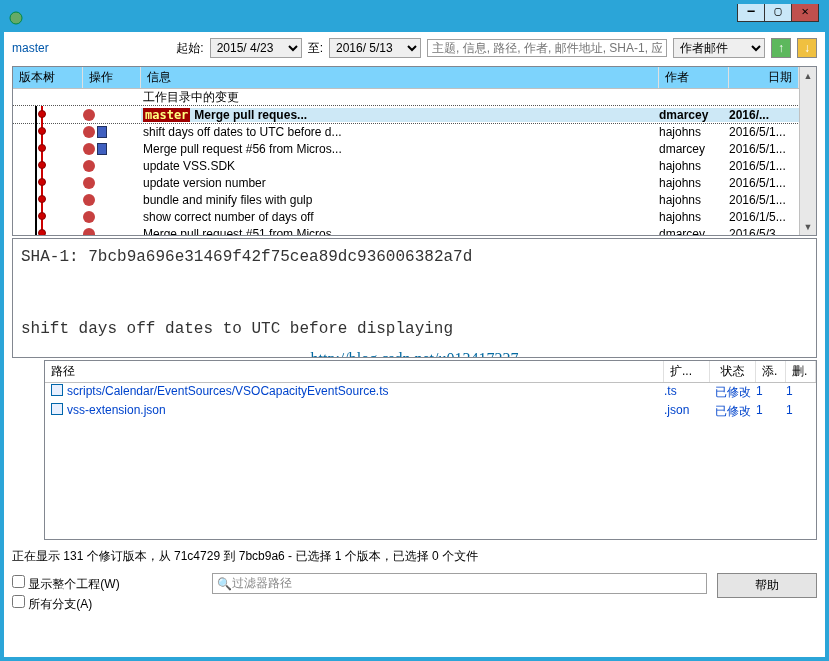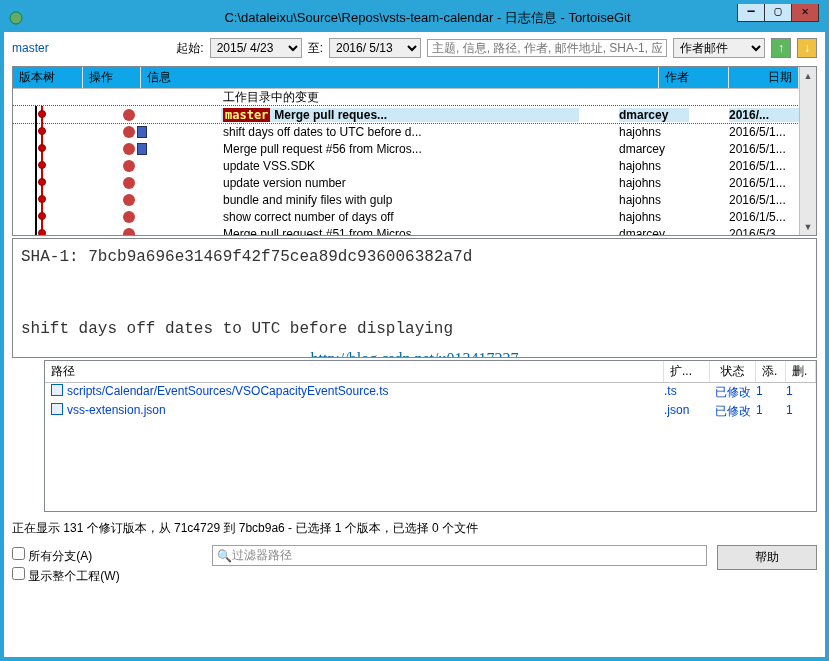--- a/index.html
+++ b/index.html
@@ -20,43 +20,43 @@
 .navbtn { width: 20px; height: 20px; border: 1px solid #888; display: flex; align-items: center; justify-content: center; font-weight: bold; }
 .navbtn.up { background: #5db85d; color: #fff; }
 .navbtn.down { background: #f0c040; color: #fff; }
 
 .panel { border: 1px solid #828790; margin: 2px 8px; background: #fff; position: relative; }
 .log-panel { height: 170px; display: flex; }
 .log-body { flex: 1; overflow: hidden; }
 .log-scroll { width: 17px; background: #e8e8e8; border-left: 1px solid #c0c0c0; position: relative; }
 .scroll-arrow { width: 100%; height: 17px; display:flex;align-items:center;justify-content:center;color:#555;font-size:9px;position:absolute; }
 
-.headers { display: flex; background: #0ea5e9; border-bottom: 1px solid #c0c0c0; font-size: 12px; }
+.headers { display: flex; background: #7dd3fc; border-bottom: 1px solid #c0c0c0; font-size: 12px; }
 .headers div { padding: 2px 6px; border-right: 1px solid #e0e0e0; }
 .col-tree { width: 70px; } .col-op { width: 58px; } .col-msg { flex: 1; } .col-au { width: 70px; } .col-date { width: 70px; text-align: right; }
 
-.log-row { display: flex; align-items: center; height: 17px; font-size: 12px; gap: 40px; }
+.log-row { display: flex; align-items: center; height: 17px; font-size: 12px; }
 .log-row .tree-cell { width: 70px; position:relative; height:17px; }
 .log-row .op-cell { width: 58px; display:flex; gap:2px; align-items:center; }
 .log-row .msg-cell { flex: 1; white-space: nowrap; overflow: hidden; text-overflow: ellipsis; padding-left:2px; }
 .log-row .au-cell { width: 70px; } .log-row .date-cell { width: 70px; }
 .log-row.selected { outline: 1px dotted #555; }
 .log-row.selected .msg-cell, .log-row.selected .au-cell, .log-row.selected .date-cell { background: #cde8f6; font-weight: bold; }
 .branch-tag { background: #a00000; color: #ffff80; font-family: monospace; font-weight: bold; padding: 0 2px; margin-right: 4px; }
 .op-ico { width: 12px; height: 12px; border-radius: 50%; background: #c74040; position:relative; }
 .op-ico.blue { border-radius:0; background:#4060c0; width:10px;height:12px;border:1px solid #203060; }
 
 .tree-line { position:absolute; background:#c00; width:2px; left:28px; top:0; bottom:0; }
 .tree-line.blk { background:#000; left:22px; width:2px; }
 .tree-dot { position:absolute; width:8px; height:8px; border-radius:50%; background:#c00; left:25px; top:4px; border:1px solid #800; }
 
 .details-panel { height: 120px; padding: 6px 8px; font-family: "Courier New", monospace; font-size: 16px; color: #333; line-height: 1.5; overflow:hidden; }
 .watermark { color: #0369a1; text-align: center; margin-top: 6px; font-family: "Microsoft YaHei"; }
 
-.files-panel { height: 152px; margin-left: 40px; }
+.files-panel { height: 180px; margin-left: 40px; }
 .files-headers { display:flex; border-bottom:1px solid #c0c0c0; }
 .files-headers div { padding:2px 6px; border-right:1px solid #e0e0e0; }
 .fc-path { flex:1; } .fc-ext { width:46px; } .fc-stat { width:46px;text-align:center; } .fc-add { width:30px; } .fc-del { width:30px; }
 .file-row { display:flex; padding:1px 0; color:#0044cc; font-size:12px; }
 .file-row .fc-path { display:flex; gap:4px; padding-left:6px; }
 .file-ico { width:12px;height:12px;border:1px solid #0066aa;background:#e8f0ff; }
 
 .status-line { padding: 6px 8px; font-size:12px; }
 .bottom { padding: 2px 8px 8px; }
 .checks label { display:block; font-size:12px; margin:2px 0; }
@@ -66,21 +66,20 @@
 .checks { width:180px; }
 .filter-wrap { flex:1; display:flex; align-items:flex-start; gap:10px; }
 </style>
 </head>
 <body>
 
 <div class="titlebar">
   <svg class="icon" viewBox="0 0 16 16">
       <circle cx="8" cy="8" r="6" fill="#6a6" stroke="#084"></circle>
     </svg>
-  <span class="title">C:\dataleixu\Source\Repos\vsts-team-calendar - 日志信息 - TortoiseGit</span>
   <div class="winbtns">
     <div class="min">—</div>
     <div class="max">▢</div>
     <div class="close">✕</div>
   </div>
 </div>
 
 <div class="toolbar">
   <span class="branch-label">master</span>
   <span>起始:</span>
@@ -262,22 +261,22 @@
         <div class="fc-del">1</div>
       </div>
     </div>
 </div>
 
 <div class="status-line">正在显示 131 个修订版本，从 71c4729 到 7bcb9a6 - 已选择 1 个版本，已选择 0 个文件</div>
 
 <div class="bottom">
   <div class="checks-and-filter">
     <div class="checks">
+      <label><input type="checkbox" style=""> <span>显示整个工程(W)</span></label>
       <label><input type="checkbox" style=""> <span>所有分支(A)</span></label>
-      <label><input type="checkbox" style=""> <span>显示整个工程(W)</span></label>
     </div>
     <div class="filter-wrap">
       <div class="filter-box">
         <span>🔍</span>
         <span style="flex:1;text-align:left">过滤器路径</span>
       </div>
       <div class="button">帮助</div>
     </div>
   </div>
 

